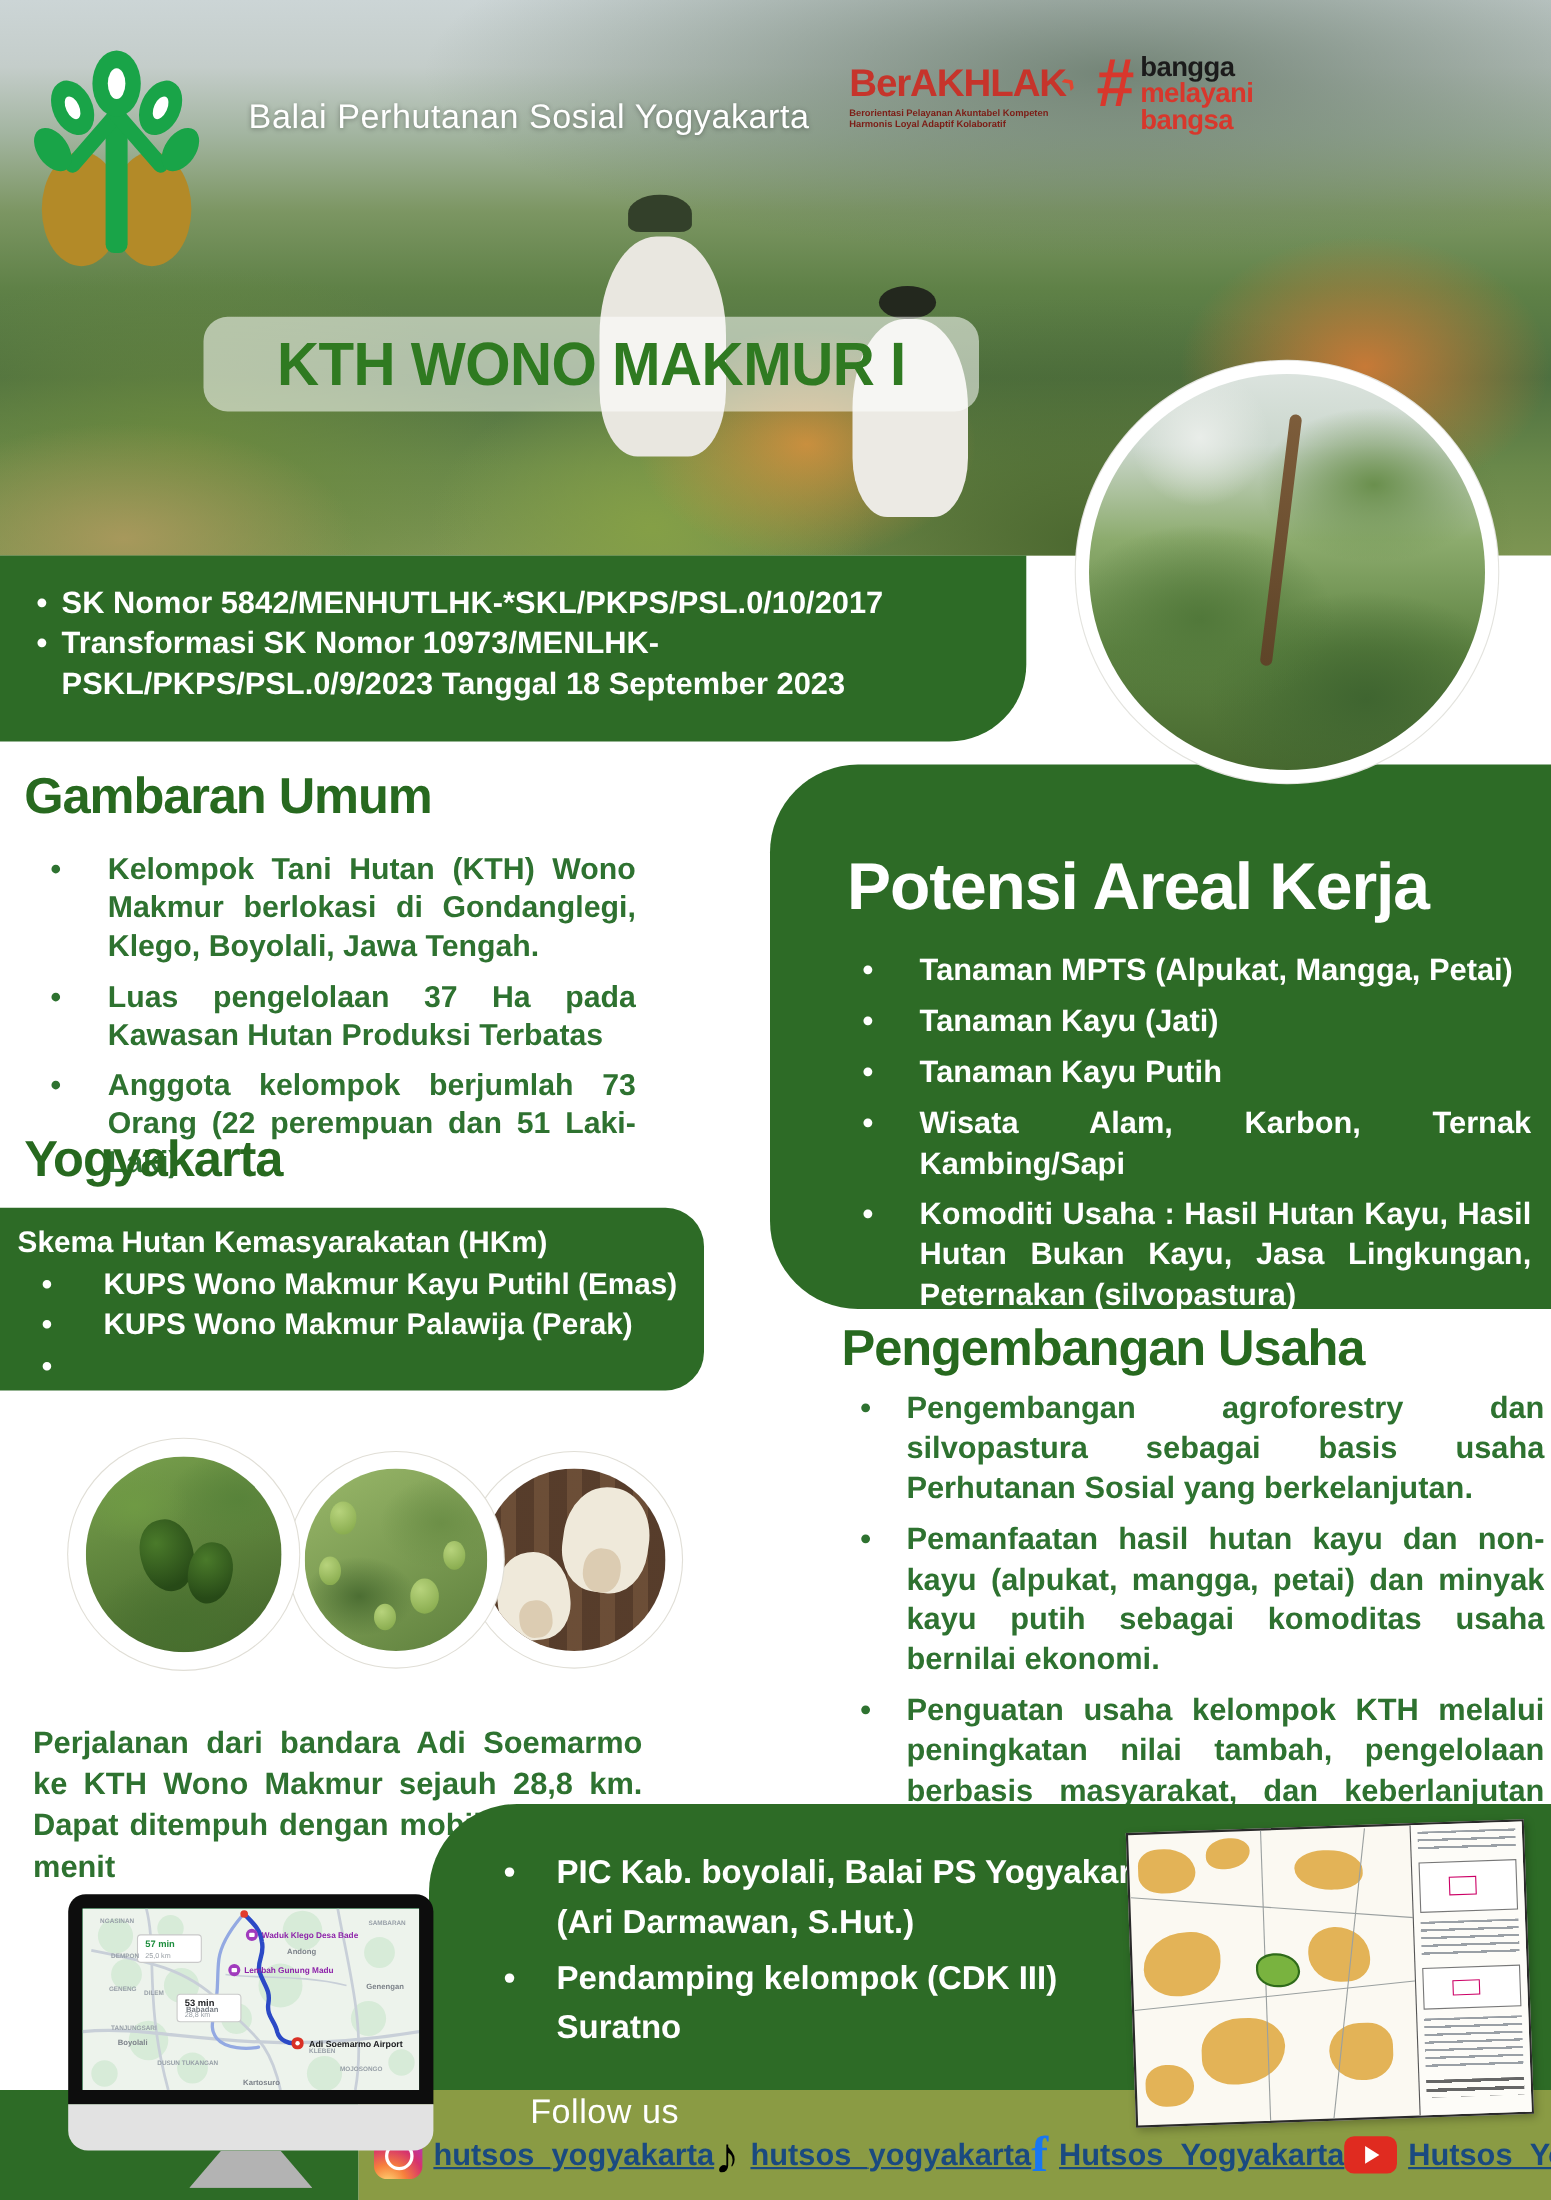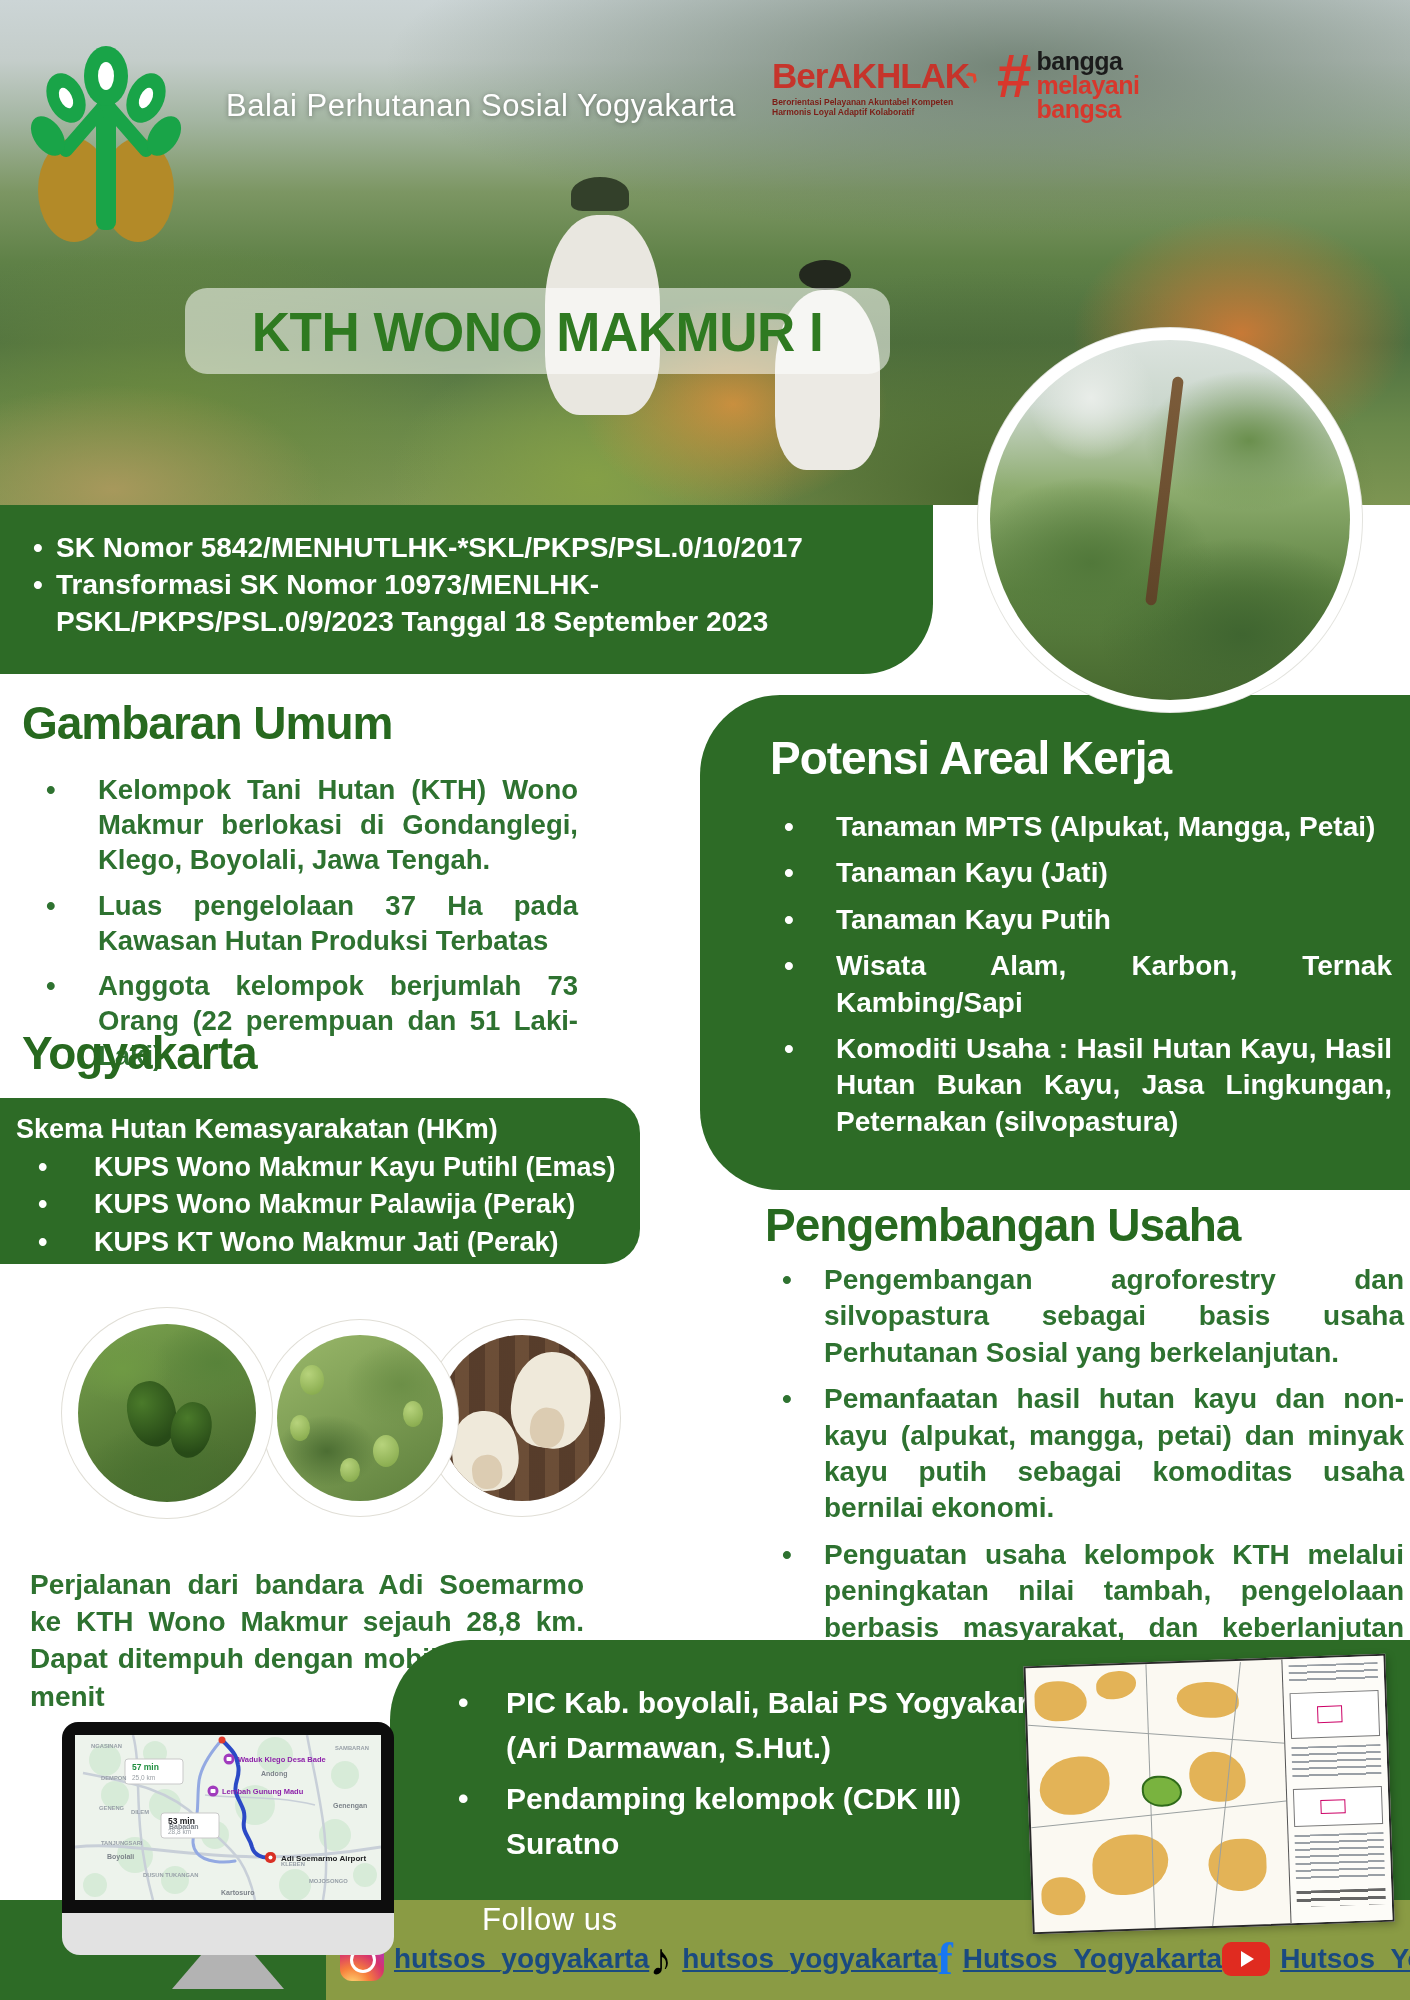--- a/index.html
+++ b/index.html
@@ -88,21 +88,21 @@
   
   .kel-box{left:0;top:1098px;width:640px;height:166px;background:#2d6b26;border-radius:0 35px 35px 0;
            box-sizing:border-box;padding:16px 16px 0 16px;z-index:3;}
   .kel-head{color:#fff;font-weight:800;font-size:27px;margin-bottom:4px;}
   .kel-box .b-item{color:#fff;font-weight:700;font-size:27px;line-height:1.38;display:flex;}
   .kel-box .bdot{width:56px;padding-left:22px;flex:none;}
 
   
   .potensi-box{left:700px;top:695px;width:710px;height:495px;background:#2d6b26;
                border-radius:80px 0 0 80px;box-sizing:border-box;padding:36px 18px 0 70px;z-index:3;}
-  .potensi-head{color:#fff;font-size:46px;font-weight:800;letter-spacing:-1px;margin-bottom:24px;}
+  .potensi-head{color:#fff;font-size:60px;font-weight:800;letter-spacing:-1px;margin-bottom:24px;margin-top:40px;}
   .potensi-box .b-item{color:#fff;font-weight:700;font-size:28px;line-height:1.3;}
   .potensi-box .bdot{width:52px;padding-left:14px;}
 
   
   .pu-list{left:782px;top:1262px;width:622px;z-index:3;}
   .pu-list .b-item{color:#2e7230;font-weight:700;font-size:28px;line-height:1.3;}
   .pu-list .bdot{width:42px;}
 
   
   .mini-circle{border-radius:50%;background:#fff;box-shadow:0 0 0 1px #e0ded6;
@@ -275,21 +275,20 @@
     <div class="b-item">
       <span class="bdot">•</span>
       <span class="btxt">KUPS Wono Makmur Kayu Putihl (Emas)</span>
     </div>
     <div class="b-item">
       <span class="bdot">•</span>
       <span class="btxt">KUPS Wono Makmur Palawija (Perak)</span>
     </div>
     <div class="b-item">
       <span class="bdot">•</span>
-      <span class="btxt">KUPS KT  Wono Makmur Jati (Perak)</span>
     </div>
   </div>
 
   <div class="abs blist potensi-box">
     <div class="potensi-head">Potensi Areal Kerja</div>
     <div class="b-item">
       <span class="bdot">•</span>
       <span class="btxt">Tanaman MPTS (Alpukat, Mangga, Petai)</span>
     </div>
     <div class="b-item">

